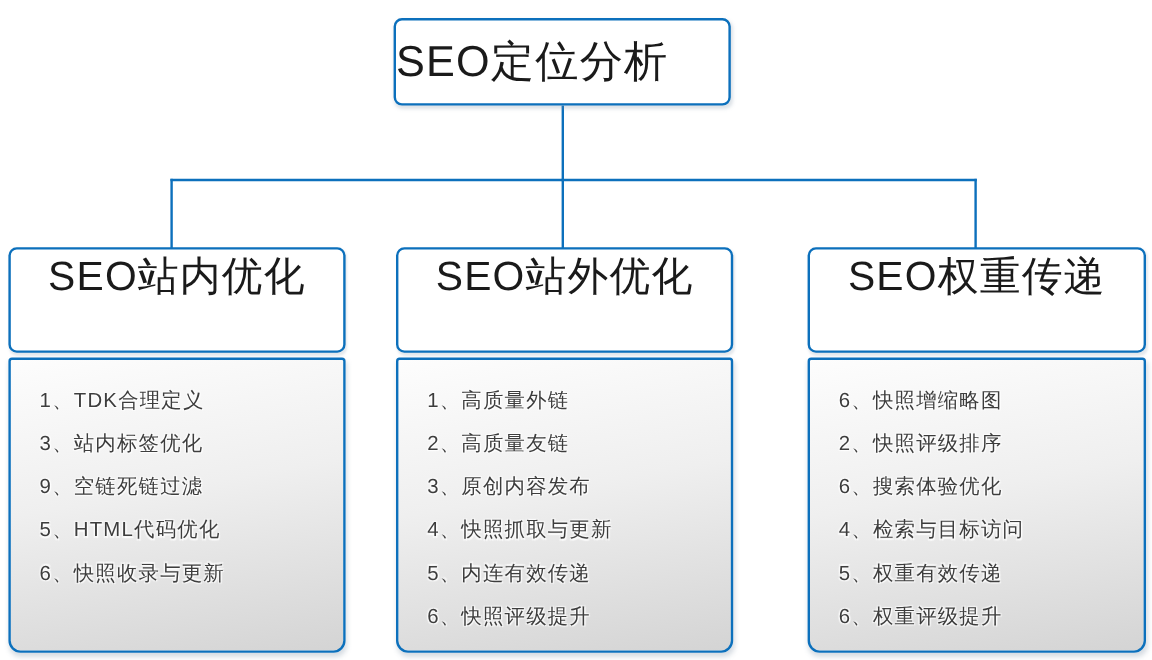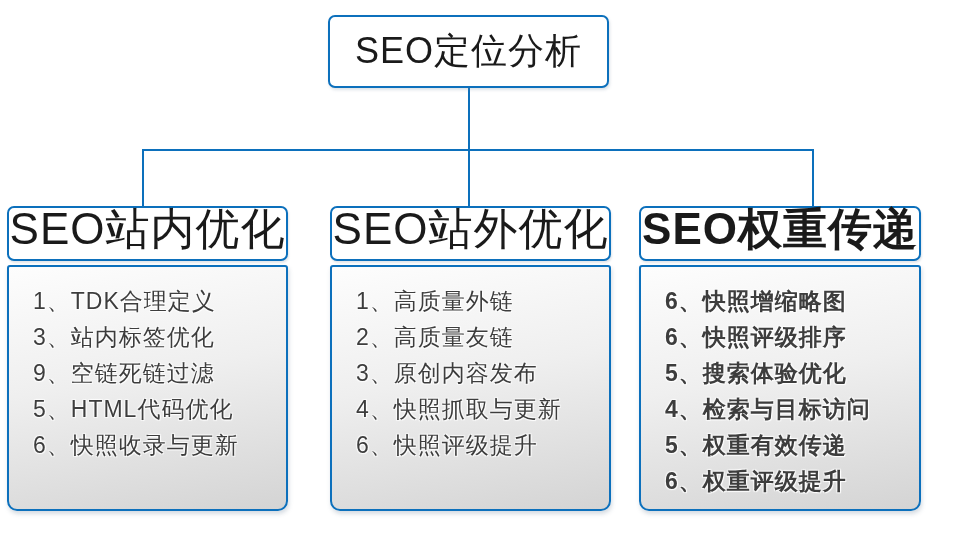--- a/index.html
+++ b/index.html
@@ -32,60 +32,60 @@
   .root-box {
     position: absolute;
     left: 328px; top: 15px;
     width: 281px; height: 73px;
     box-sizing: border-box;
     background: #ffffff;
     border: 2px solid var(--accent);
     border-radius: 7px;
     display: flex;
     align-items: center;
-    justify-content: center;
+    justify-content: flex-start;
     font-size: 36px;
     letter-spacing: 1px;
     color: var(--header-text);
     box-shadow: 1px 2px 3px rgba(120,140,160,0.25);
   }
   .column {
     position: absolute;
     top: 206px;
     width: 281px;
   }
   .col-0 { left: 7px; }
   .col-1 { left: 330px; }
-  .col-2 { left: 639px; width: 282px; font-weight: bold; }
+  .col-2 { left: 673px; width: 282px; }
   .col-header {
     box-sizing: border-box;
-    width: 100%; height: 55px;
+    width: 100%; height: 88px;
     background: #ffffff;
     border: 2px solid var(--accent);
     border-radius: 7px;
     display: flex;
-    align-items: flex-end;
+    align-items: flex-start;
     justify-content: center;
-    font-size: 44px;
+    font-size: 34px;
     letter-spacing: 1px;
     color: var(--header-text);
     margin-bottom: 4px;
     box-shadow: 1px 2px 2px rgba(120,140,160,0.2);
   }
   .col-list {
     box-sizing: border-box;
     width: 100%; height: 246px;
     border: 2px solid var(--accent);
     border-radius: 3px 3px 10px 10px;
     background: linear-gradient(170deg, #fdfdfd 0%, #efefef 45%, #d4d4d4 100%);
     padding: 16px 8px 0 24px;
     box-shadow: 1px 3px 4px rgba(120,140,160,0.3);
   }
   .list-item {
-    font-size: 23px;
+    font-size: 17px;
     line-height: 36px;
     letter-spacing: 1px;
     color: var(--item-text);
     text-shadow:
       1px 1px 1px rgba(255,255,255,0.95),
       -1px 1px 1px rgba(255,255,255,0.75),
       1px -1px 1px rgba(255,255,255,0.75),
       -1px -1px 1px rgba(255,255,255,0.6);
     white-space: nowrap;
   }
@@ -122,31 +122,32 @@
 
   <section class="column col-1">
     <div class="col-header">
       <span>SEO站外优化</span>
     </div>
     <div class="col-list">
       <div class="list-item">1、高质量外链</div>
       <div class="list-item">2、高质量友链</div>
       <div class="list-item">3、原创内容发布</div>
       <div class="list-item">4、快照抓取与更新</div>
+      <div class="list-item">5、内连有效传递</div>
       <div class="list-item">6、快照评级提升</div>
     </div>
   </section>
 
   <section class="column col-2">
     <div class="col-header">
       <span>SEO权重传递</span>
     </div>
     <div class="col-list">
       <div class="list-item">6、快照增缩略图</div>
-      <div class="list-item">6、快照评级排序</div>
-      <div class="list-item">5、搜索体验优化</div>
+      <div class="list-item">2、快照评级排序</div>
+      <div class="list-item">6、搜索体验优化</div>
       <div class="list-item">4、检索与目标访问</div>
       <div class="list-item">5、权重有效传递</div>
       <div class="list-item">6、权重评级提升</div>
     </div>
   </section>
 
 </div>
 
 </body></html>

